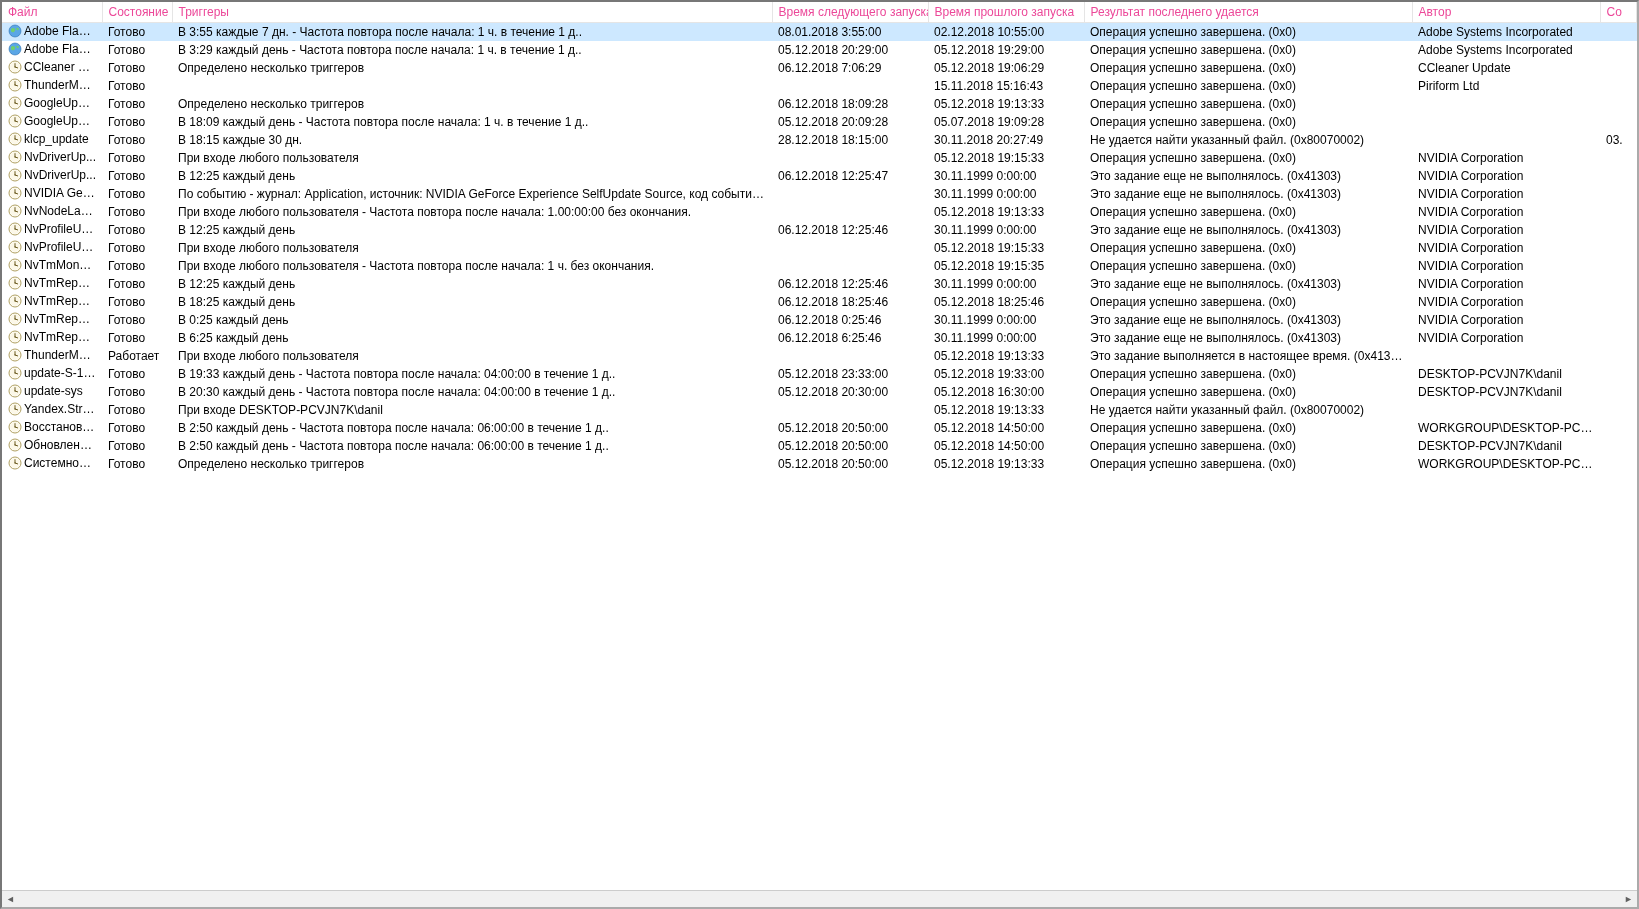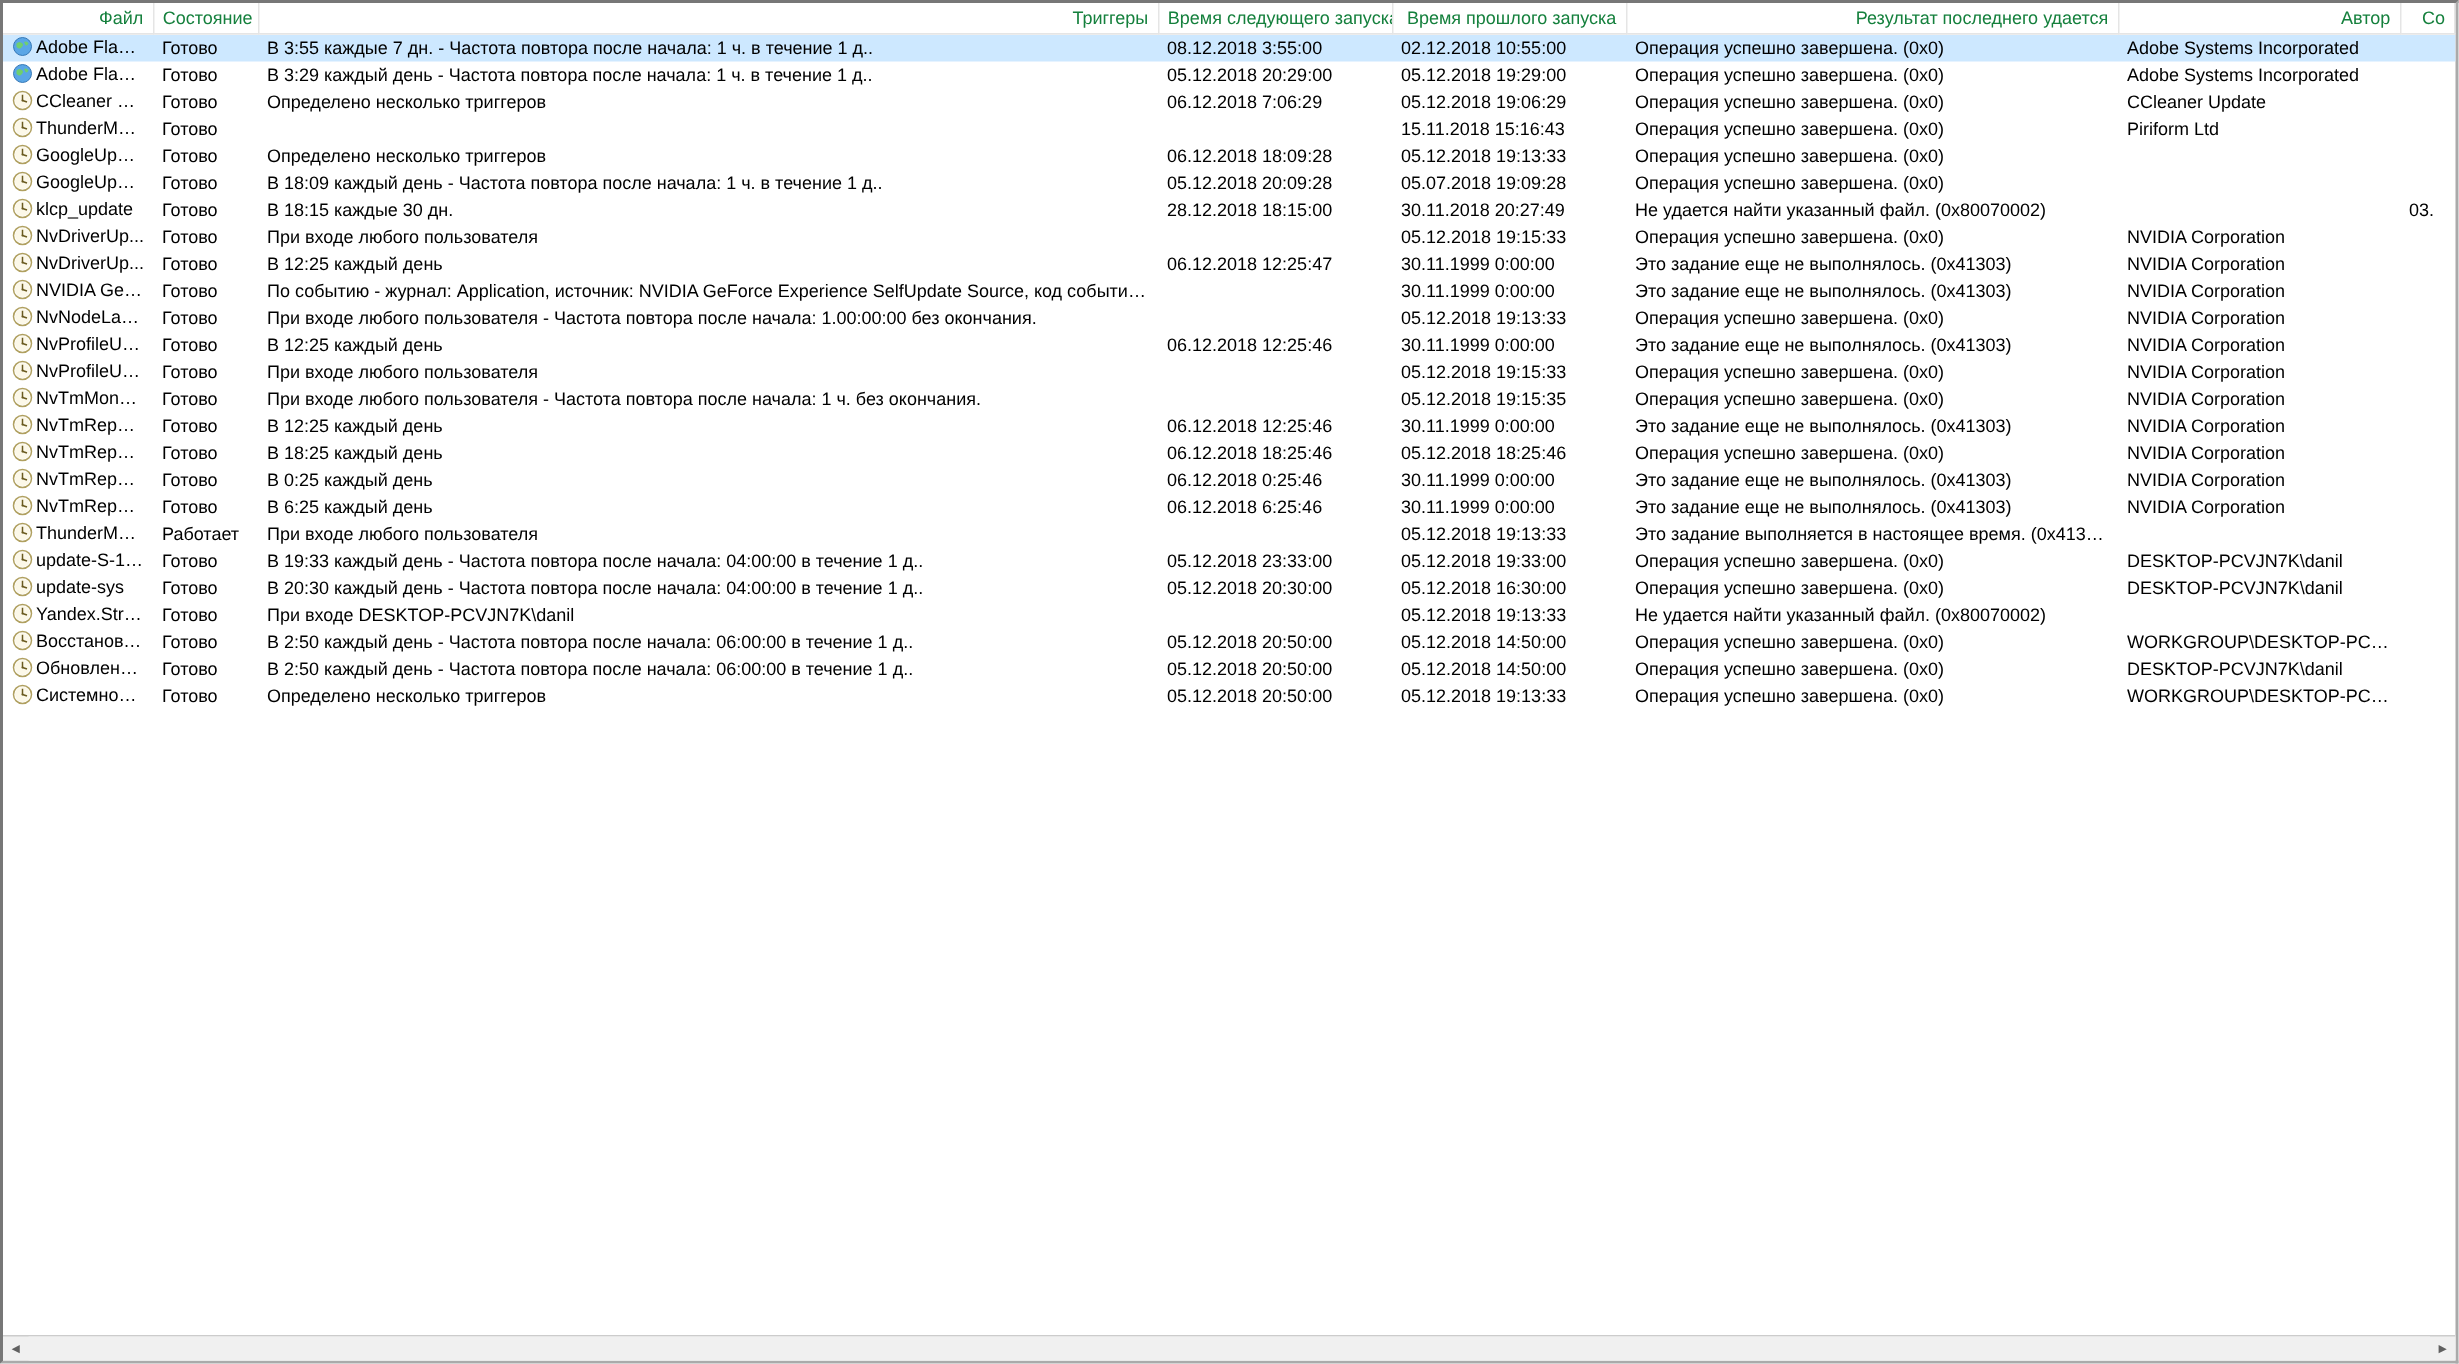--- a/index.html
+++ b/index.html
@@ -27,30 +27,30 @@
       flex: 1 1 auto;
       overflow: hidden;
       position: relative;
     }
     table {
       border-collapse: collapse;
       width: 100%;
       table-layout: fixed;
     }
     thead th {
-      text-align: right;
+      text-align: left;
       font-weight: 400;
       background: #fff;
       border-right: 1px solid #e5e5e5;
       border-bottom: 1px solid #e5e5e5;
       padding: 3px 6px 3px 6px;
       white-space: nowrap;
       overflow: hidden;
       text-overflow: clip;
-      color: #15803d;
+      color: #ec4899;
       position: relative;
     }
     tbody td {
       padding: 1px 6px;
       white-space: nowrap;
       overflow: hidden;
       text-overflow: ellipsis;
       vertical-align: middle;
       height: 18px;
     }
@@ -128,21 +128,21 @@
       </thead>
       <tbody id="tbody">
           <tr class="selected">
             <td><span class="icon"><svg width="14" height="14" viewBox="0 0 14 14">
                   <circle cx="7" cy="7" r="6" fill="#5aa6e6" stroke="#2a6fb0" stroke-width="0.6"></circle>
                   <path d="M3 5 Q5 3 7 5 Q8 6 6 8 Q4 9 3 7 Z" fill="#6fcf6f"></path>
                   <path d="M8 4 Q10 3 11 5 Q10 7 9 6 Z" fill="#6fcf6f"></path>
                 </svg></span><span>Adobe Flash...</span></td>
             <td>Готово</td>
             <td>В 3:55 каждые 7 дн. - Частота повтора после начала: 1 ч. в течение 1 д..</td>
-            <td>08.12.2018 3:55:00</td>
+            <td>08.01.2018 3:55:00</td>
             <td>02.12.2018 10:55:00</td>
             <td>Операция успешно завершена. (0x0)</td>
             <td>Adobe Systems Incorporated</td>
             <td></td>
           </tr>
           <tr>
             <td><span class="icon"><svg width="14" height="14" viewBox="0 0 14 14">
                   <circle cx="7" cy="7" r="6" fill="#5aa6e6" stroke="#2a6fb0" stroke-width="0.6"></circle>
                   <path d="M3 5 Q5 3 7 5 Q8 6 6 8 Q4 9 3 7 Z" fill="#6fcf6f"></path>
                   <path d="M8 4 Q10 3 11 5 Q10 7 9 6 Z" fill="#6fcf6f"></path>

